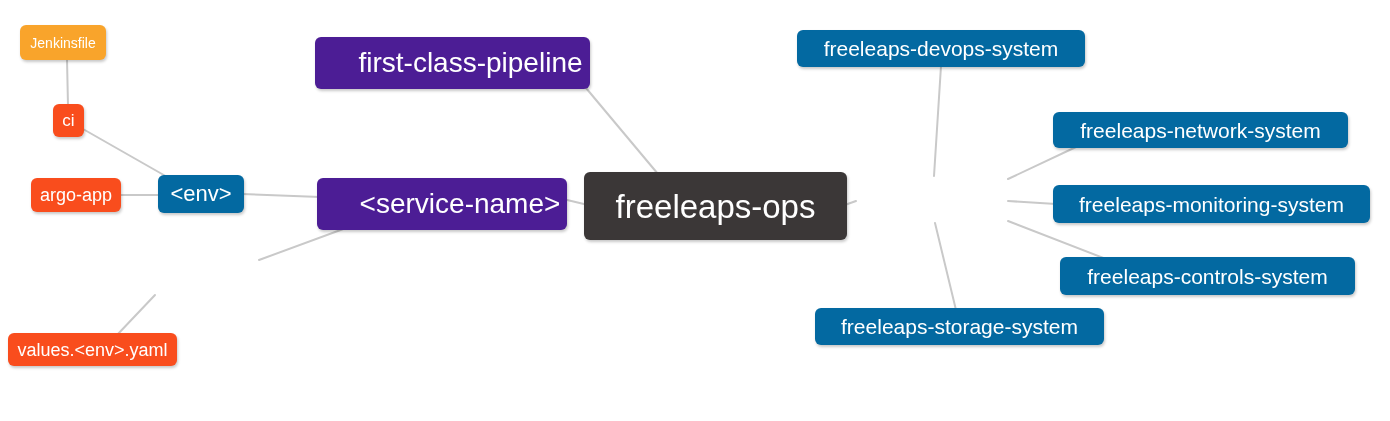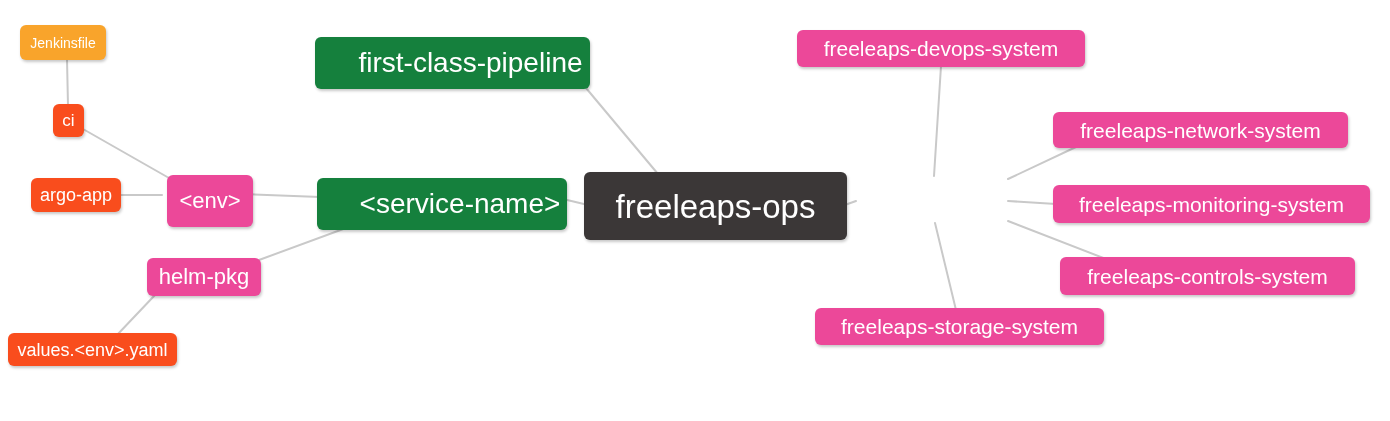--- a/index.html
+++ b/index.html
@@ -28,22 +28,22 @@
     justify-content: center;
     color: #ffffff;
     border-radius: 6px;
     box-shadow: 1px 2px 3px rgba(0,0,0,0.22);
     white-space: nowrap;
     cursor: pointer;
     box-sizing: border-box;
     line-height: 1;
     user-select: none;
   }
-  .node.blue   { background: #15803d; padding-left: 36px; }
-  .node.green  { background: #ec4899; }
+  .node.blue   { background: #4c1d95; padding-left: 36px; }
+  .node.green  { background: #0369a1; }
   .node.red    { background: #f94d1d; }
   .node.orange { background: #f9a42b; }
   .node.dark   { background: #3b3737; }
 </style>
 </head>
 <body>
 
 <div id="canvas">
 
   <svg id="edges" viewBox="0 0 1390 421" xmlns="http://www.w3.org/2000/svg">
@@ -62,23 +62,22 @@
     <line x1="1008" y1="221" x2="1106" y2="259"></line>
     <line x1="935" y1="223" x2="956" y2="310"></line>
   </svg>
 
   <div class="node orange" style="left:20px;  top:25px;  width:86px;  height:35px; font-size:14px;">Jenkinsfile</div>
 
   <div class="node red" style="left:53px;  top:104px; width:31px;  height:33px; font-size:17px;">ci</div>
 
   <div class="node red" style="left:31px;  top:178px; width:90px;  height:34px; font-size:18px;">argo-app</div>
 
-  <div class="node green" style="left:158px; top:175px; width:86px;  height:52px; font-size:22px;margin-left:9px;">&lt;env&gt;</div>
+  <div class="node green" style="left:158px; top:175px; width:86px;  height:38px; font-size:22px;">&lt;env&gt;</div>
 
-  <div class="node green" style="left:147px; top:258px; width:114px; height:38px; font-size:22px;">helm-pkg</div>
 
   <div class="node red" style="left:8px;   top:333px; width:169px; height:33px; font-size:18px;">values.&lt;env&gt;.yaml</div>
 
   <div class="node blue" style="left:315px; top:37px;  width:275px; height:52px; font-size:28px;">first-class-pipeline</div>
 
   <div class="node blue" style="left:317px; top:178px; width:250px; height:52px; font-size:28px;">&lt;service-name&gt;</div>
 
   <div class="node dark" style="left:584px; top:172px; width:263px; height:68px; font-size:33px;">freeleaps-ops</div>
 
 

